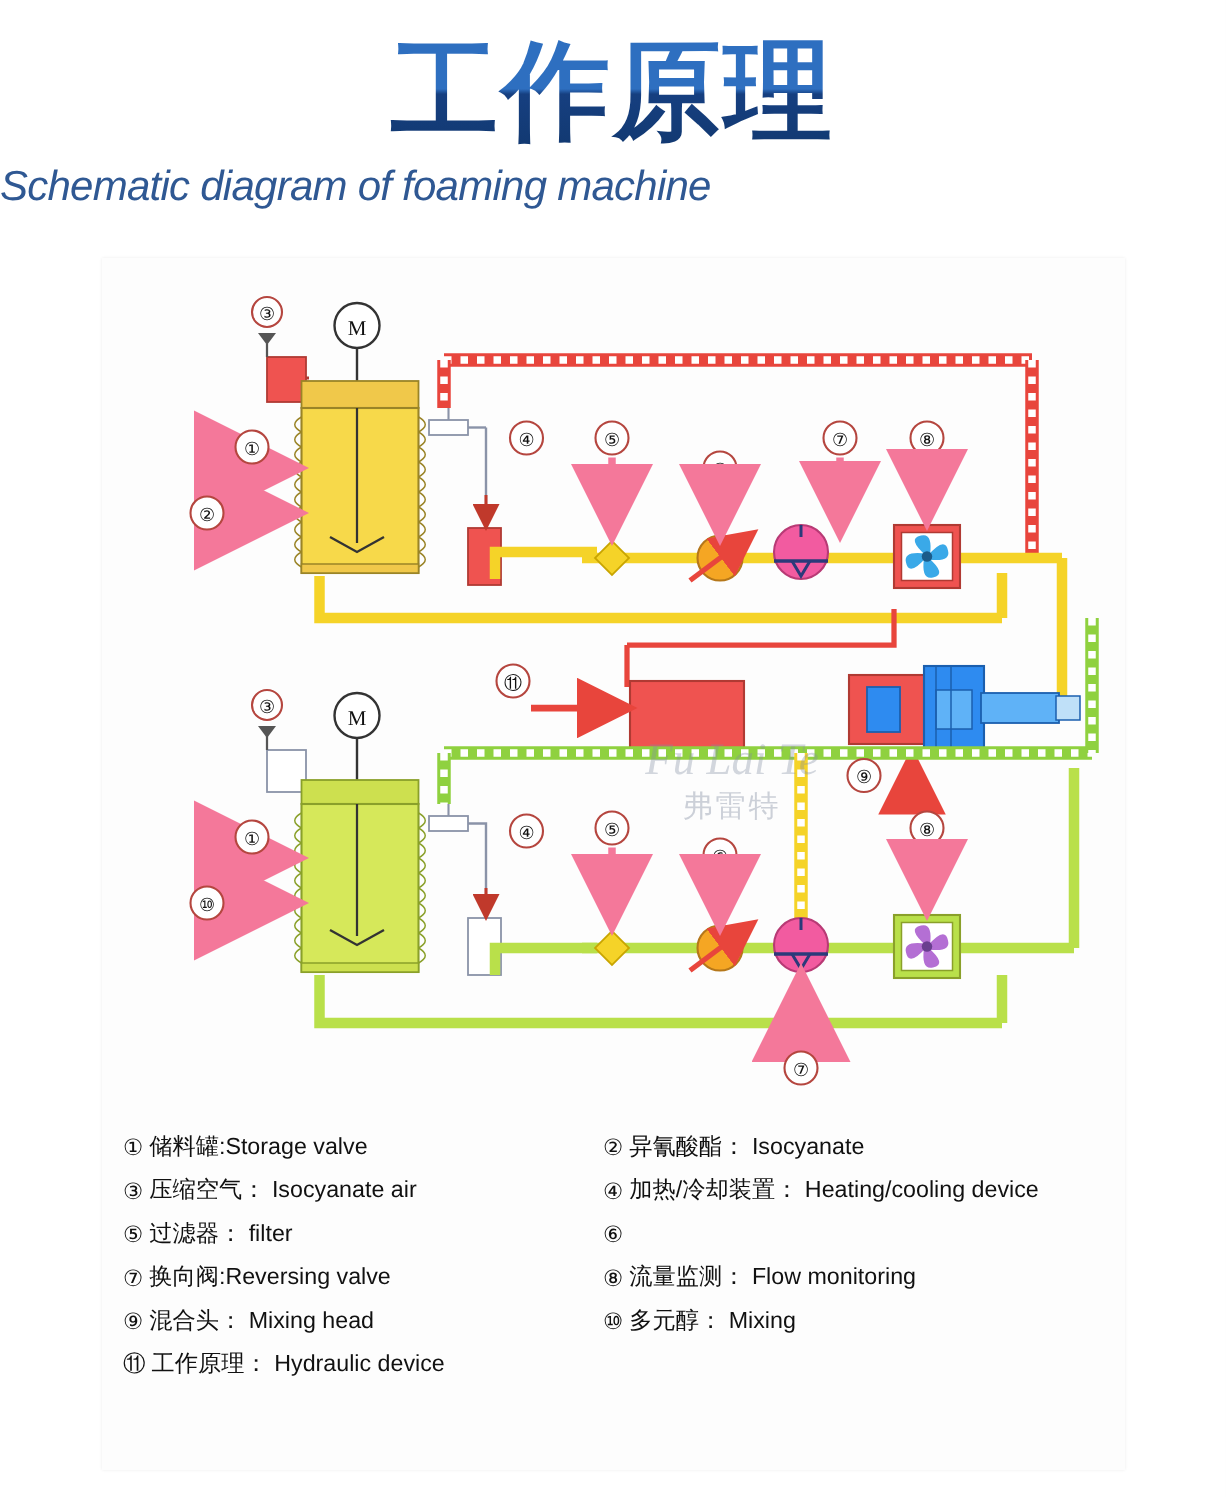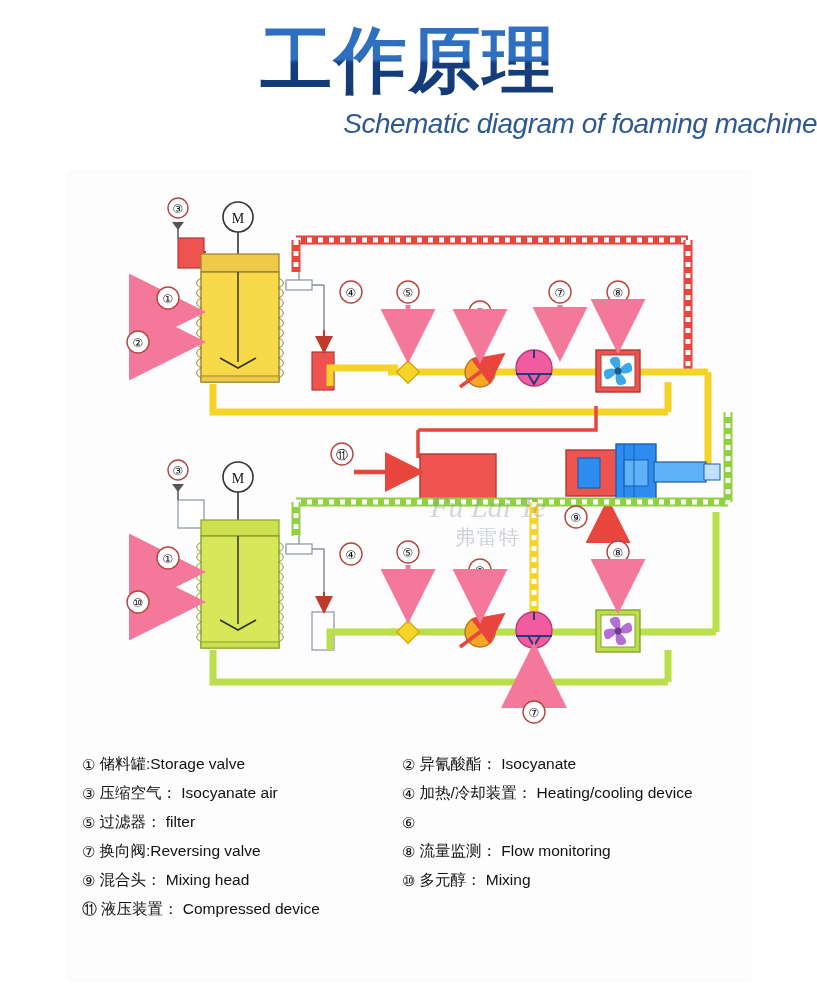--- a/index.html
+++ b/index.html
@@ -23,21 +23,21 @@
     letter-spacing:2px;
     color:#1f4e9c;
     line-height:86px;
     background:linear-gradient(180deg,#2e6fc0 0%, #2e6fc0 48%, #163f80 52%, #11386f 100%);
     -webkit-background-clip:text;
     background-clip:text;
     -webkit-text-fill-color:transparent;
   }
   .title-en{
     position:absolute; left:0; top:108px; width:817px;
-    text-align:right;
+    text-align:left;
     font-family:"Liberation Sans", sans-serif;
     font-style:italic;
     font-size:28px;
     color:#2f5893;
     letter-spacing:-0.5px;
   }
   
   .panel{
     position:absolute; left:68px; top:172px;
     width:682px; height:808px;
@@ -473,19 +473,19 @@
       </div>
       <div class="legend-cell right">
         <span class="legend-num">⑩</span>
         <span>多元醇： Mixing</span>
       </div>
     </div>
 
     <div class="legend-row">
       <div class="legend-cell">
         <span class="legend-num">⑪</span>
-        <span>液压装置： Compressed device</span>
+        <span>工作原理： Hydraulic device</span>
       </div>
       <div class="legend-cell right"></div>
     </div>
 
   </div>
 </div>
 
 </body></html>

